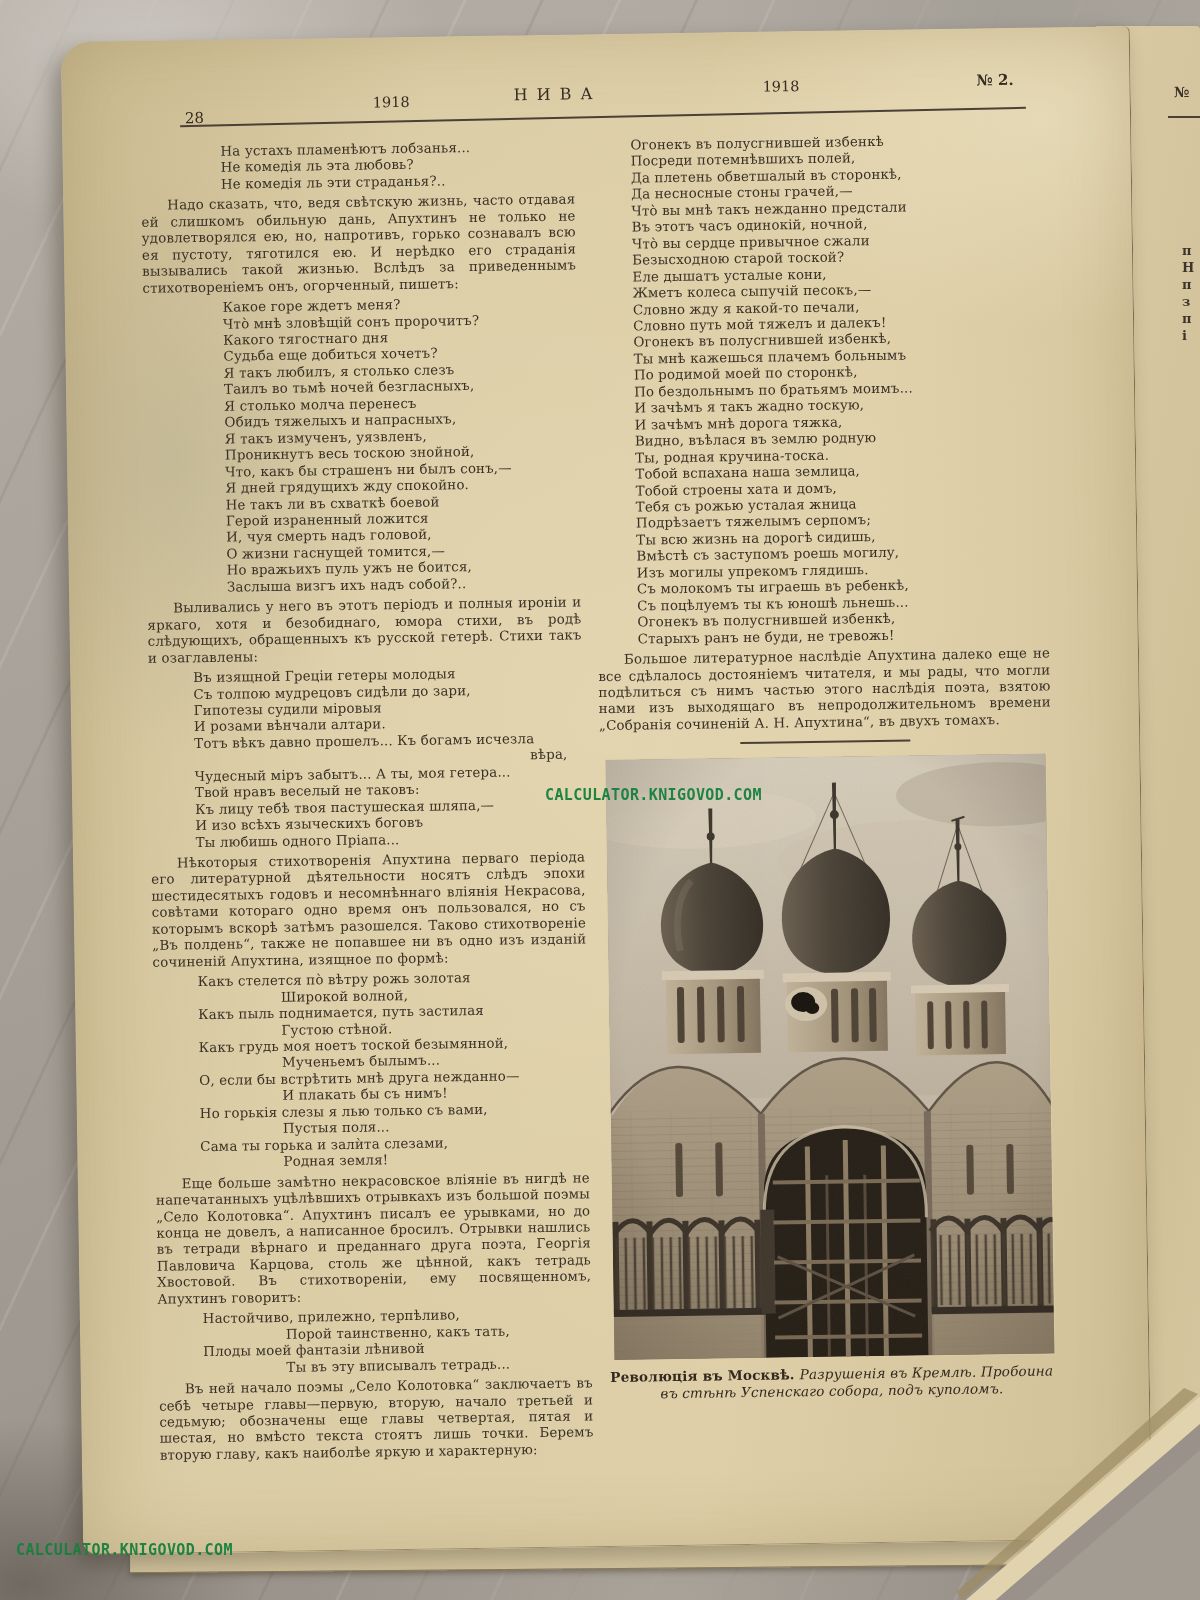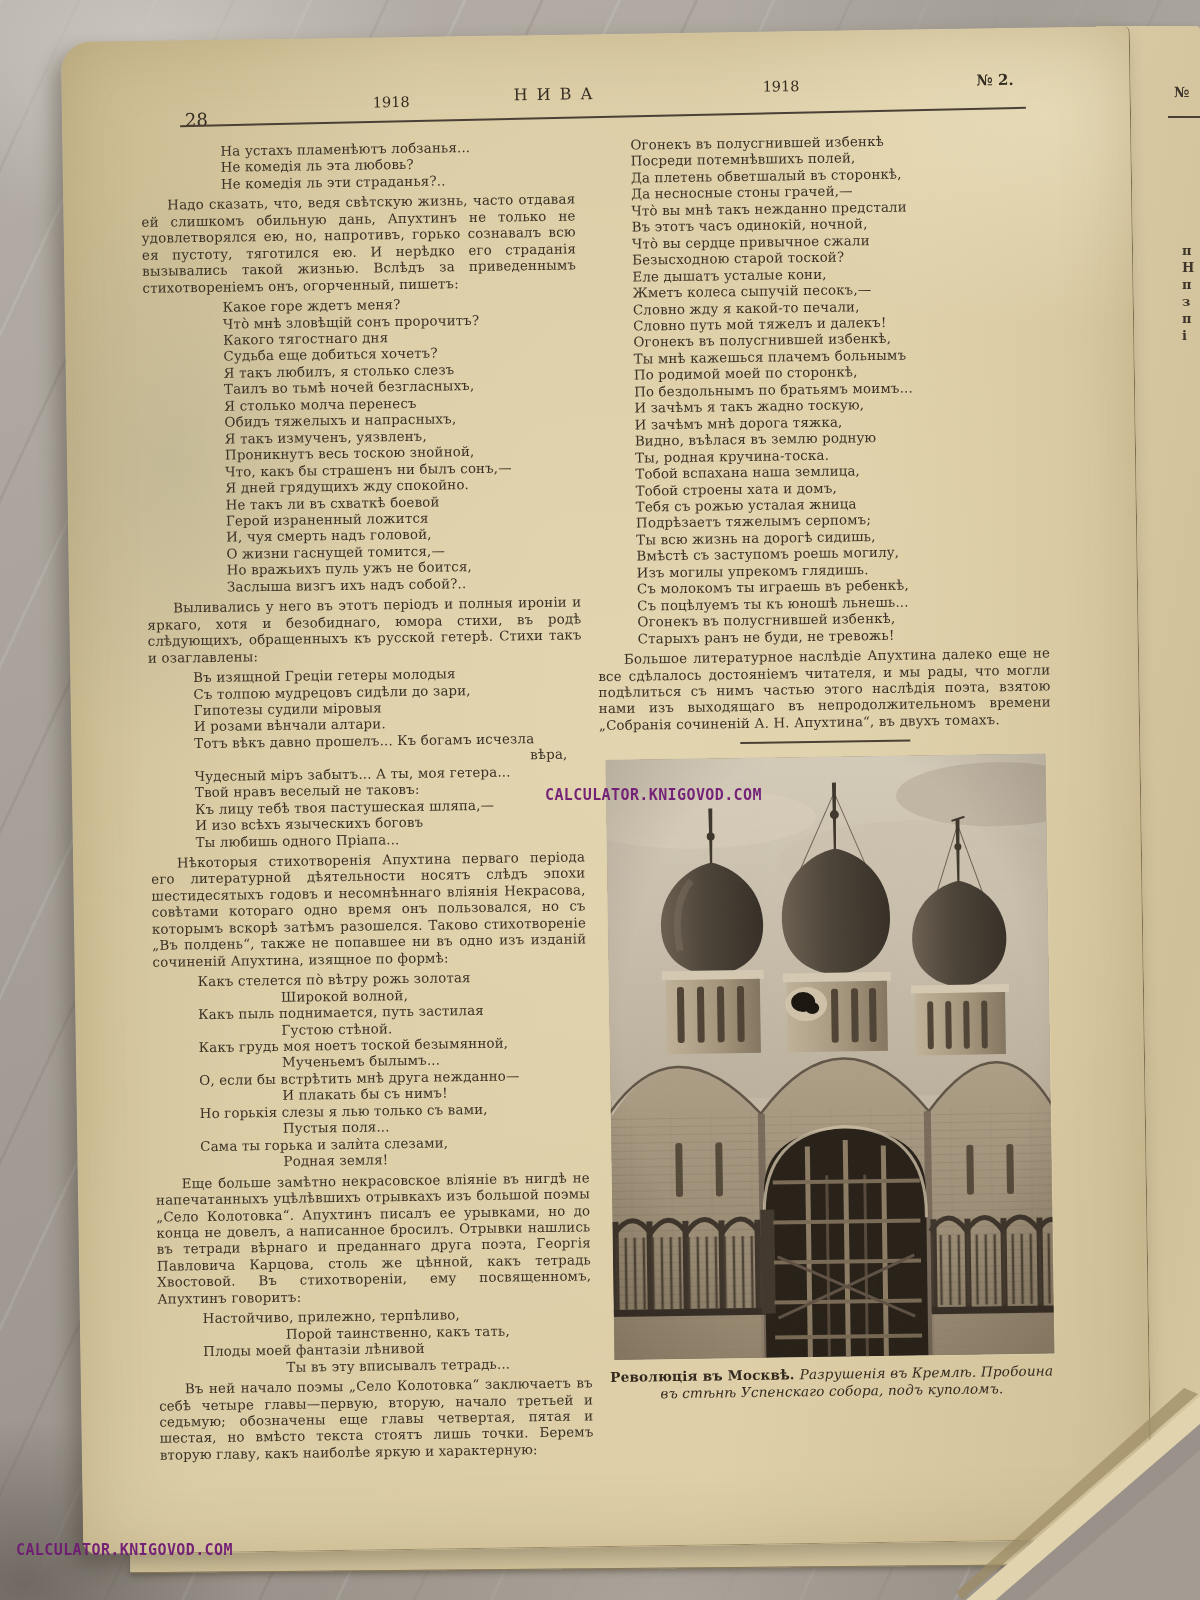--- a/index.html
+++ b/index.html
@@ -43,21 +43,21 @@
       radial-gradient(ellipse 500px 300px at 92% 6%, rgba(238,229,196,.55), rgba(238,229,196,0) 70%),
       radial-gradient(ellipse 700px 800px at 50% 45%, rgba(233,221,185,.45), rgba(233,221,185,0) 85%),
       linear-gradient(100deg,#c9b98f 0%, #dbcda6 28%, #decfa8 66%, #d0c098 100%);
     box-shadow:-8px 10px 20px rgba(50,40,25,.35), inset 0 0 70px rgba(120,95,50,.22);
     border-right:1px solid #7e6e4e;
     border-bottom:1px solid #9b8a63;
     color:#3a3126;
   }
 
   
-  .pg-num{position:absolute;left:123px;top:69px;font-size:18px;color:#352c22;}
+  .pg-num{position:absolute;left:123px;top:69px;font-size:15px;color:#352c22;}
   .year-left{position:absolute;left:311px;top:57px;font-size:14.5px;color:#352c22;}
   .masthead{position:absolute;left:452px;top:50px;font-size:16px;letter-spacing:9px;color:#352c22;}
   .year-right{position:absolute;left:701px;top:47px;font-size:14.5px;color:#352c22;}
   .issue{position:absolute;left:915px;top:43px;font-size:15px;font-weight:bold;color:#352c22;}
   .head-rule{position:absolute;left:118px;top:82px;width:846px;height:2px;background:#4a4036;transform:rotate(-0.4deg);}
 
   
   .col{position:absolute;top:100px;font-size:13.4px;line-height:16.45px;letter-spacing:.15px;}
   .col-left{left:78px;width:434px;}
   .col-right{left:528px;width:452px;}
@@ -81,21 +81,21 @@
   .caption{width:446px;margin-top:9px;text-align:center;font-size:13.6px;line-height:17.5px;color:#33291f;}
   .cap-bold{font-weight:bold;margin-right:5px;}
   .cap-italic{font-style:italic;}
 
   
   .corner-wedge{position:absolute;left:948px;top:1388px;}
 
   
   .wm{
     position:absolute;font-family:"DejaVu Sans Mono", monospace;
-    font-size:15px;font-weight:bold;color:#701a75;opacity:.95;
+    font-size:15px;font-weight:bold;color:#15803d;opacity:.95;
     letter-spacing:.4px;z-index:50;
   }
   .wm-mid{left:545px;top:786px;}
   .wm-bottom{left:16px;top:1541px;}
 </style>
 </head>
 <body>
 
 <div class="scene">
 

